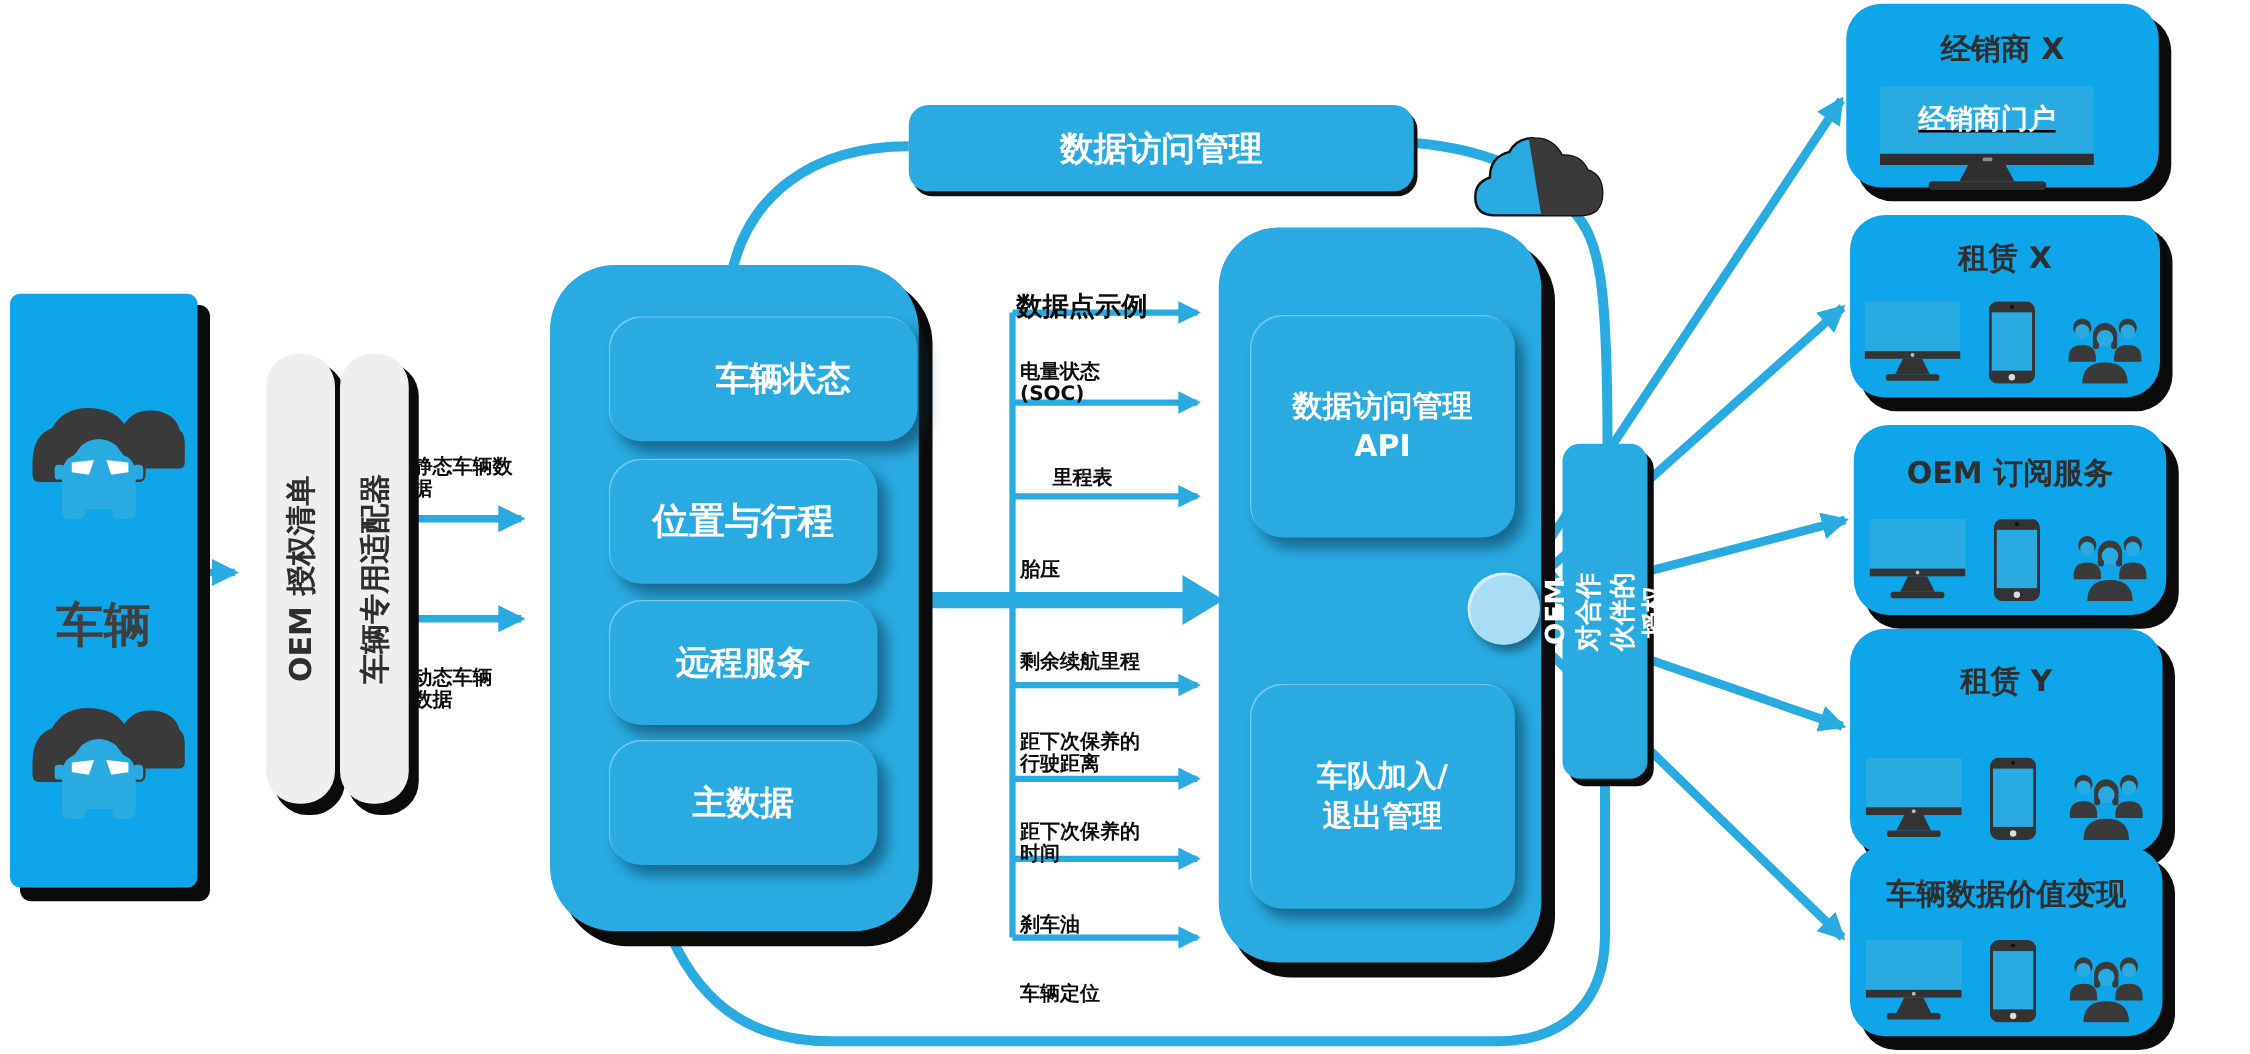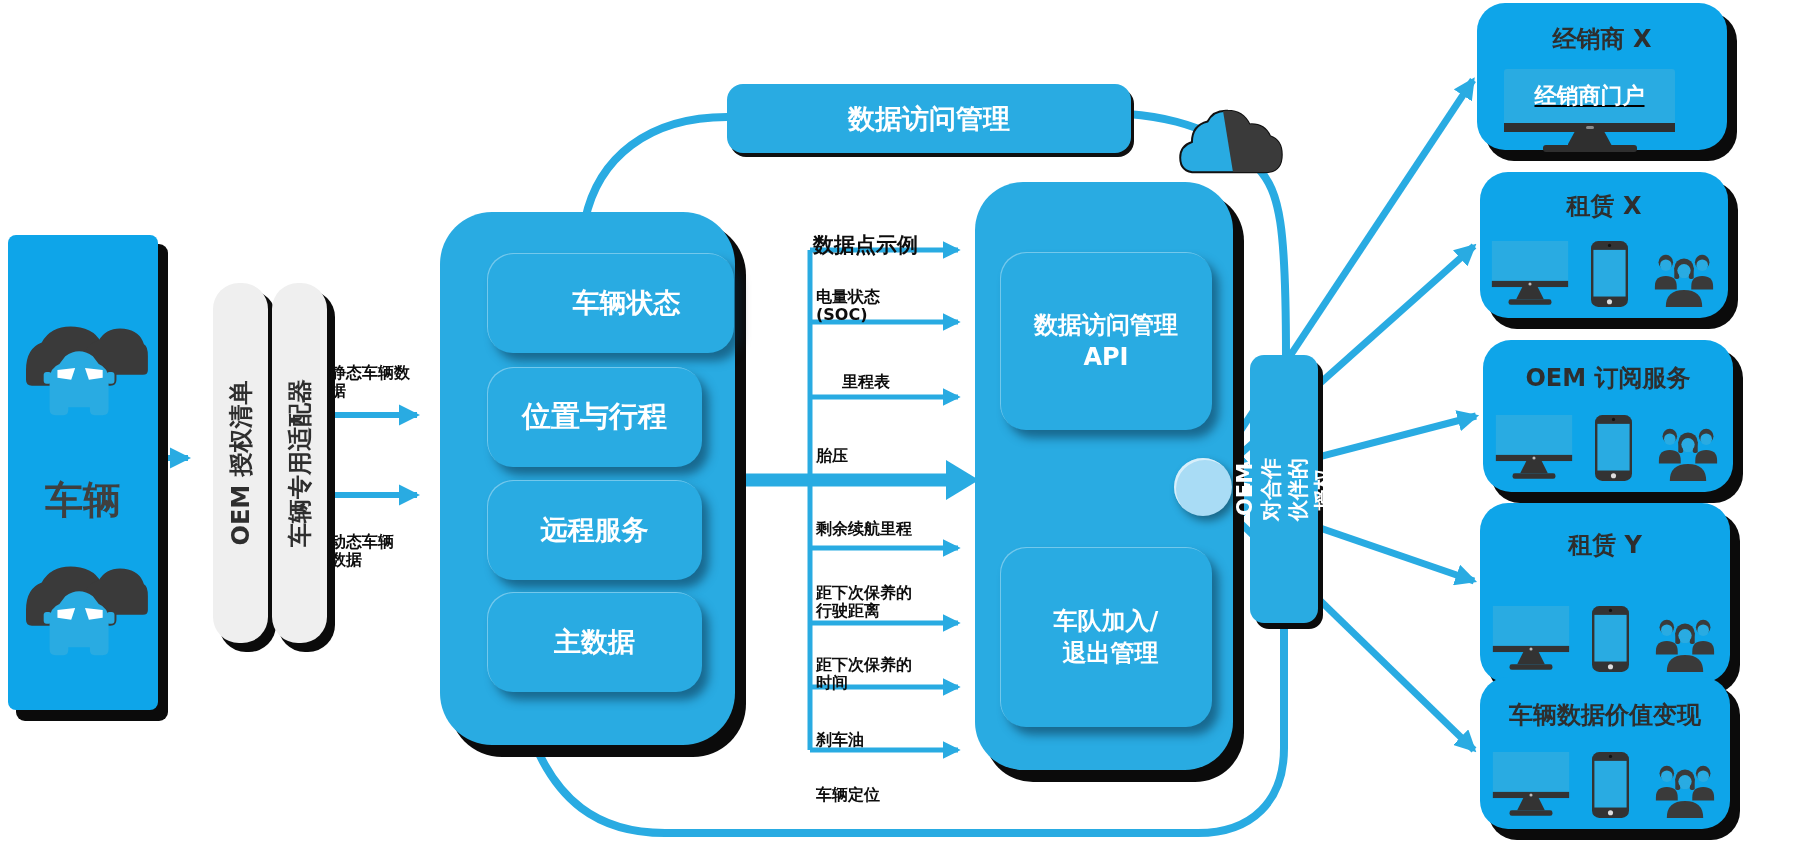--- a/index.html
+++ b/index.html
@@ -183,21 +183,21 @@
   <div class="abs lbl blacklbl" style="left:816px;top:556px;">距下次保养的
 行驶距离</div>
   <div class="abs lbl blacklbl" style="left:816px;top:628px;">距下次保养的
 时间</div>
   <div class="abs lbl blacklbl" style="left:816px;top:703px;">刹车油</div>
   <div class="abs lbl blacklbl" style="left:816px;top:758px;">车辆定位</div>
 
   <div class="abs lvl bluebox" style="left:975px;top:182px;width:258px;height:588px;border-radius:48px;">
     <div class="abs bluesub" style="left:25px;top:70px;width:212px;height:178px;font-size:24px;line-height:1.35;">数据访问管理
 API</div>
-    <div class="abs bluesub" style="left:25px;top:365px;width:212px;height:180px;font-size:24px;line-height:1.35;text-align:right;">车队加入/
+    <div class="abs bluesub" style="left:25px;top:365px;width:212px;height:180px;font-size:24px;line-height:1.35;">车队加入/
 退出管理</div>
   </div>
   <div class="abs lvl circle" style="left:1174px;top:458px;width:58px;height:58px;z-index:3;"></div>
 
   <div class="abs lvl authbar" style="left:1250px;top:355px;width:68px;height:268px;z-index:3;">
     <div class="vtext2">OEM 对合作伙伴的
 授权</div>
   </div>
 
   <div class="abs lvl graybox" style="left:1477px;top:3px;width:250px;height:147px;">

